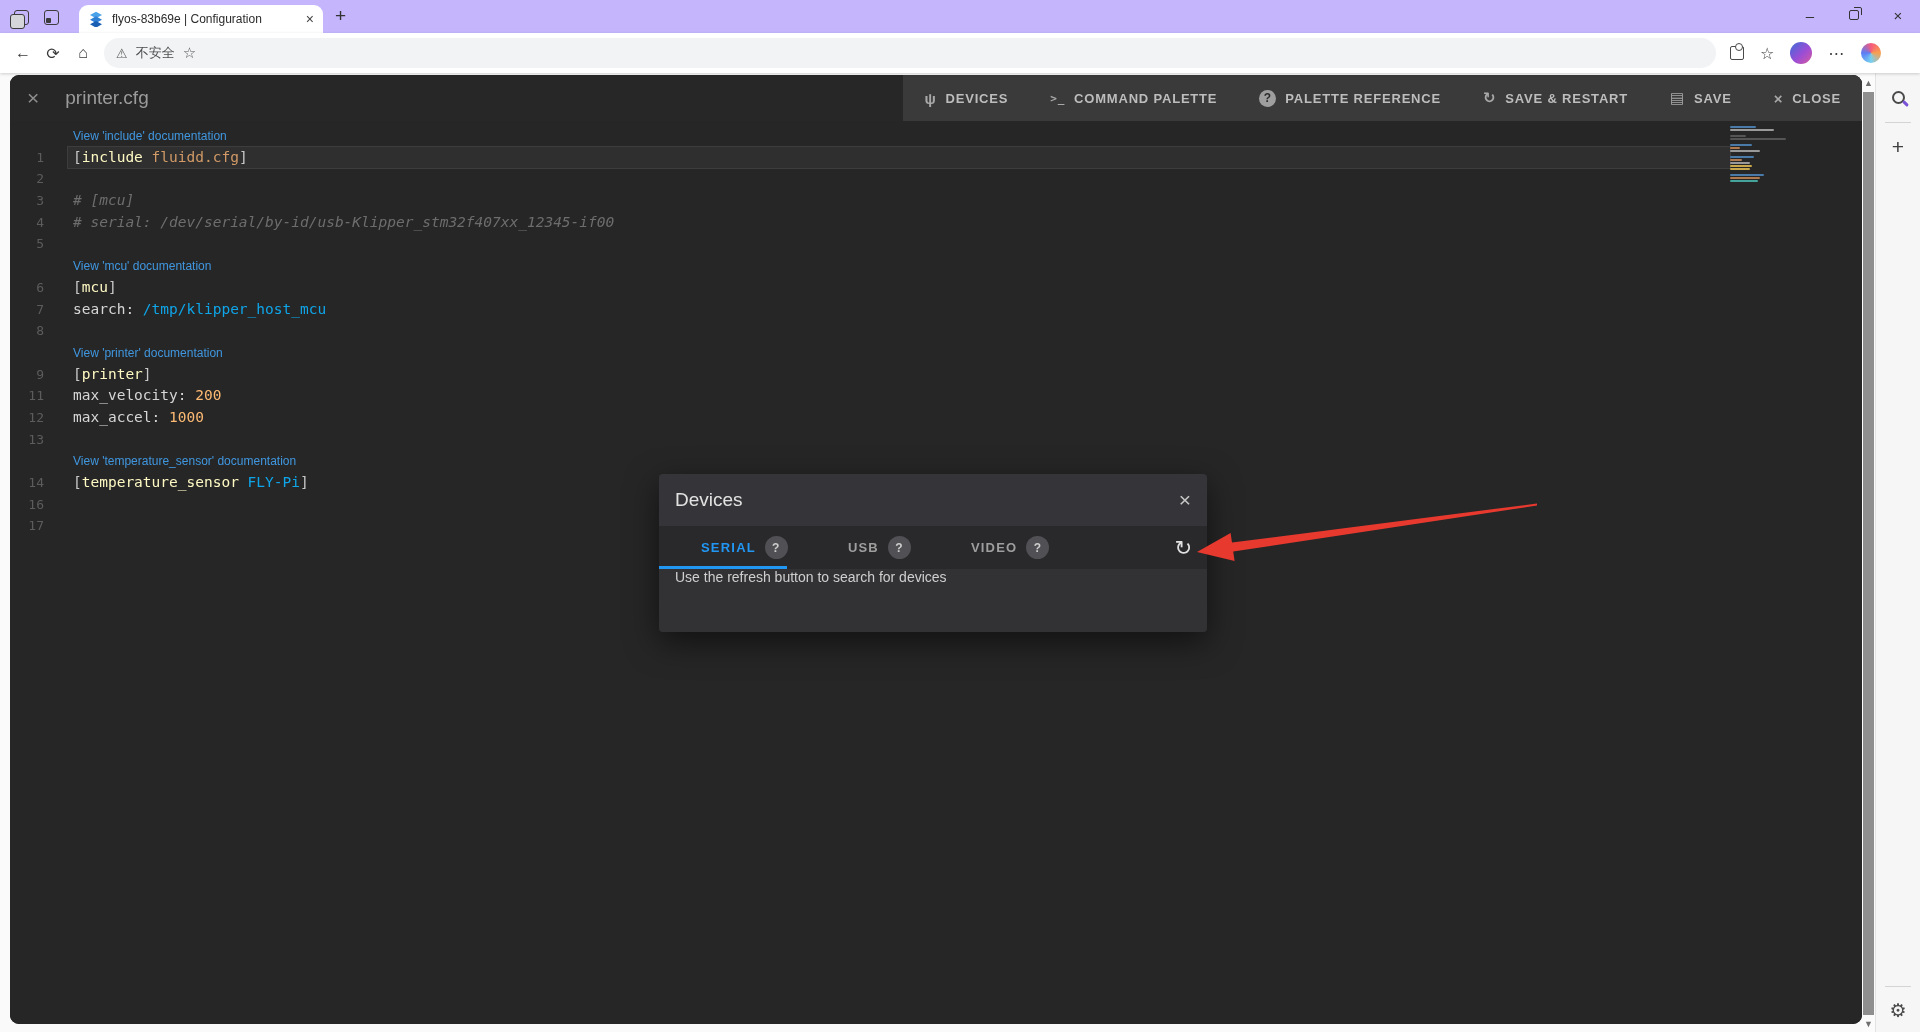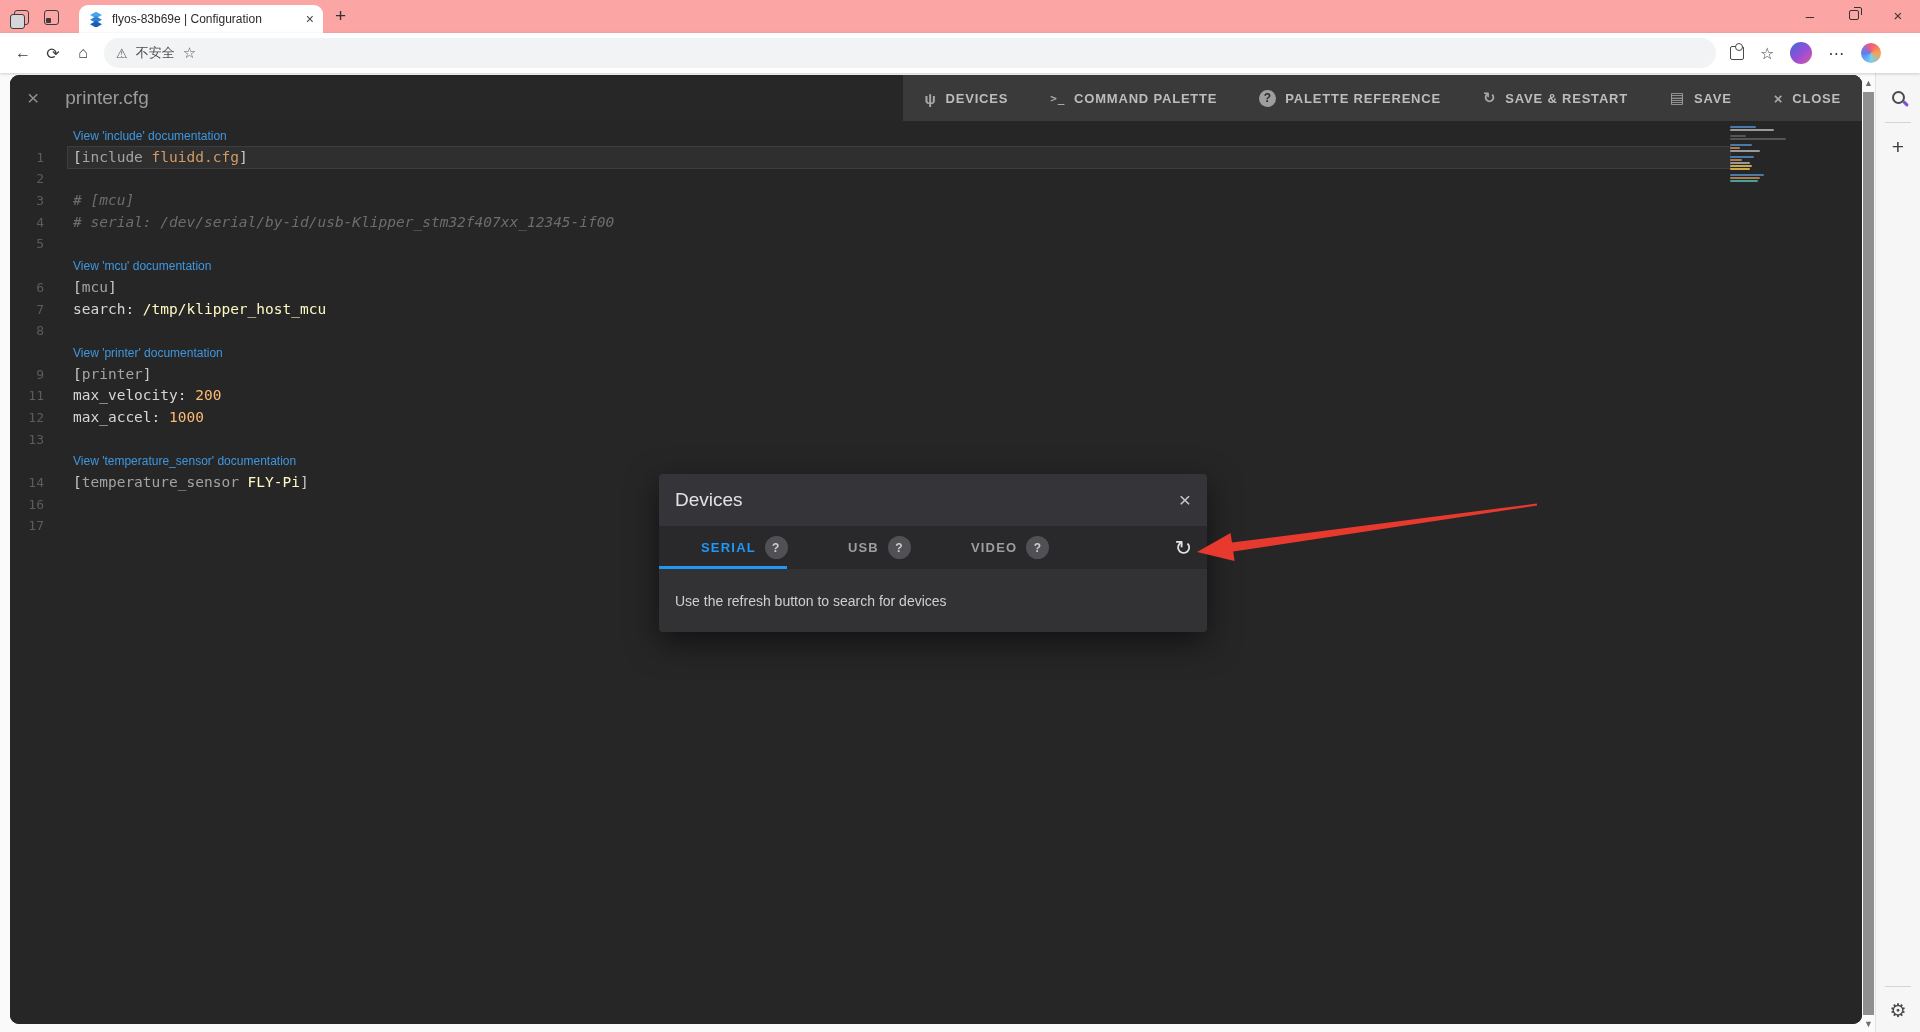--- a/index.html
+++ b/index.html
@@ -1,20 +1,20 @@
 <!DOCTYPE html>
 <html><head>
 <meta charset="utf-8">
 <style>
   * { box-sizing: border-box; margin:0; padding:0; }
   html,body { width:1920px; height:1032px; overflow:hidden; }
   body { font-family:"Liberation Sans","DejaVu Sans",sans-serif; background:#fafafa; position:relative; }
 
   
-  .tabstrip { height:33px; background:#fca5a5; display:flex; align-items:flex-end; }
+  .tabstrip { height:33px; background:#c4b5fd; display:flex; align-items:flex-end; }
   .ts-icons { display:flex; align-items:center; gap:15px; padding:0 12px 8px 14px; }
   .ico-stack { width:15px; height:15px; border:1.7px solid #3c3c3c; border-radius:3px; position:relative; }
   .ico-stack::before { content:""; position:absolute; left:-5px; top:3px; width:13px; height:13px; border:1.7px solid #3c3c3c; border-radius:3px; background:#d4d6da; }
   .ico-deck { width:15px; height:15px; border:1.7px solid #3c3c3c; border-radius:3px; position:relative; }
   .ico-deck::after { content:""; position:absolute; left:1px; bottom:1px; width:5px; height:5px; background:#3c3c3c; border-radius:1px; }
   .tab { width:244px; height:28px; background:#fff; border-radius:9px 9px 0 0; display:flex; align-items:center; padding:0 9px; gap:8px; margin-left:8px; }
   .tab-title { flex:1; font-size:12px; color:#2b2b2b; white-space:nowrap; overflow:hidden; text-overflow:ellipsis; }
   .tab-close { color:#444; font-size:14px; line-height:14px; }
   .newtab { color:#333; font-size:19px; padding:0 14px 6px 12px; }
   .win-controls { margin-left:auto; display:flex; align-self:flex-start; }
@@ -49,38 +49,38 @@
   .ed-ic.term { font-family:"DejaVu Sans Mono",monospace; font-size:11px; font-weight:700; }
   .ed-ic.circ { background:#9e9e9e; color:#2b2b2b; border-radius:50%; width:17px; height:17px; line-height:17px; text-align:center; font-size:12px; font-weight:700; }
   .ed-body { position:absolute; top:46px; left:0; right:0; bottom:0; background:#262626;
              font-family:"DejaVu Sans Mono","Liberation Mono",monospace; }
   .rows { padding-top:4px; }
   .row { height:21.7px; line-height:21.7px; display:flex; font-size:14.5px; white-space:pre; position:relative; }
   .gutter { width:34px; text-align:right; color:#5c5c5c; flex:none; font-size:13px; position:relative; z-index:1; }
   .content { margin-left:29px; position:relative; z-index:1; }
   .row.hl::before { content:""; position:absolute; left:58px; right:132px; top:0; bottom:0; background:#2f2f2f; outline:1px solid #3d3d3d; }
   .lens { height:21.7px; line-height:23px; margin-left:63px; color:#4097e0; font-size:12px; font-family:"Liberation Sans",sans-serif; }
-  .s-br { color:#c9c9c9; } .s-k { color:#a3a3a3; } .s-v { color:#d19a66; }
-  .s-c { color:#6d6d6d; font-style:italic; } .s-p { color:#d6d6d6; } .s-t { color:#fef9c3; }
+  .s-br { color:#c9c9c9; } .s-k { color:#fef9c3; } .s-v { color:#d19a66; }
+  .s-c { color:#6d6d6d; font-style:italic; } .s-p { color:#d6d6d6; } .s-t { color:#0ea5e9; }
   .s-num { color:#fdba74; } .s-teal { color:#4db6ac; }
   .minimap { position:absolute; top:5px; right:62px; width:70px; }
   .mm-row { height:2px; margin-bottom:1px; border-radius:1px; }
 
   
   .dialog { position:absolute; left:659px; top:474px; width:548px; border-radius:4px; overflow:hidden; box-shadow:0 10px 32px rgba(0,0,0,.55); z-index:20; }
   .dlg-header { height:52px; background:#353539; display:flex; align-items:center; padding:0 16px; }
   .dlg-title { color:#e2e2e2; font-size:19px; }
   .dlg-close { margin-left:auto; color:#c7c7c7; font-size:21px; }
   .dlg-tabs { height:43px; background:#29292c; display:flex; align-items:center; padding:0 15px; position:relative; }
   .dlg-tab { display:flex; align-items:center; gap:9px; margin-right:33px; font-size:13px; font-weight:700; letter-spacing:1.2px; color:#9e9e9e;margin-left:27px; }
   .dlg-tab.active { color:#2196f3; }
   .badge { width:23px; height:23px; border-radius:50%; background:#515155; color:#cecece; font-size:12px; font-weight:700; display:flex; align-items:center; justify-content:center; }
   .dlg-refresh { margin-left:auto; color:#e0e0e0; font-size:21px; }
   .tab-underline { position:absolute; left:0; bottom:0; width:128px; height:3px; background:#2196f3; }
-  .dlg-body { height:63px; background:#323235; display:flex; align-items:center; padding:0 16px; color:#cfcfcf; font-size:14px; }
+  .dlg-body { height:63px; background:#323235; display:flex; padding:0 16px; color:#cfcfcf; font-size:14px; }
 
   
   .vscroll { position:absolute; top:75px; right:45px; width:13px; bottom:0; background:#fbfbfb; display:flex; flex-direction:column; align-items:center; }
   .sc-arrow { font-size:9px; color:#6f6f6f; height:16px; line-height:16px; }
   .sc-thumb { width:11px; background:#8f8f8f; flex:1; margin:1px 0; }
   .sidebar { position:absolute; top:73px; right:0; width:45px; bottom:0; background:#f6f6f6; border-left:1px solid #e3e3e3; display:flex; flex-direction:column; align-items:center; padding-top:18px; }
   .sb-search { width:13px; height:13px; border:2px solid #4a4a4a; border-radius:50%; position:relative; margin-bottom:14px; }
   .sb-search::after { content:""; position:absolute; width:7px; height:3px; background:#7a52d6; border-radius:2px; transform:rotate(45deg); right:-6px; bottom:-3px; }
   .sb-div { width:26px; height:1px; background:#d4d4d4; margin:4px 0 12px; }
   .sb-plus { color:#3f3f3f; font-size:21px; font-weight:400; }

